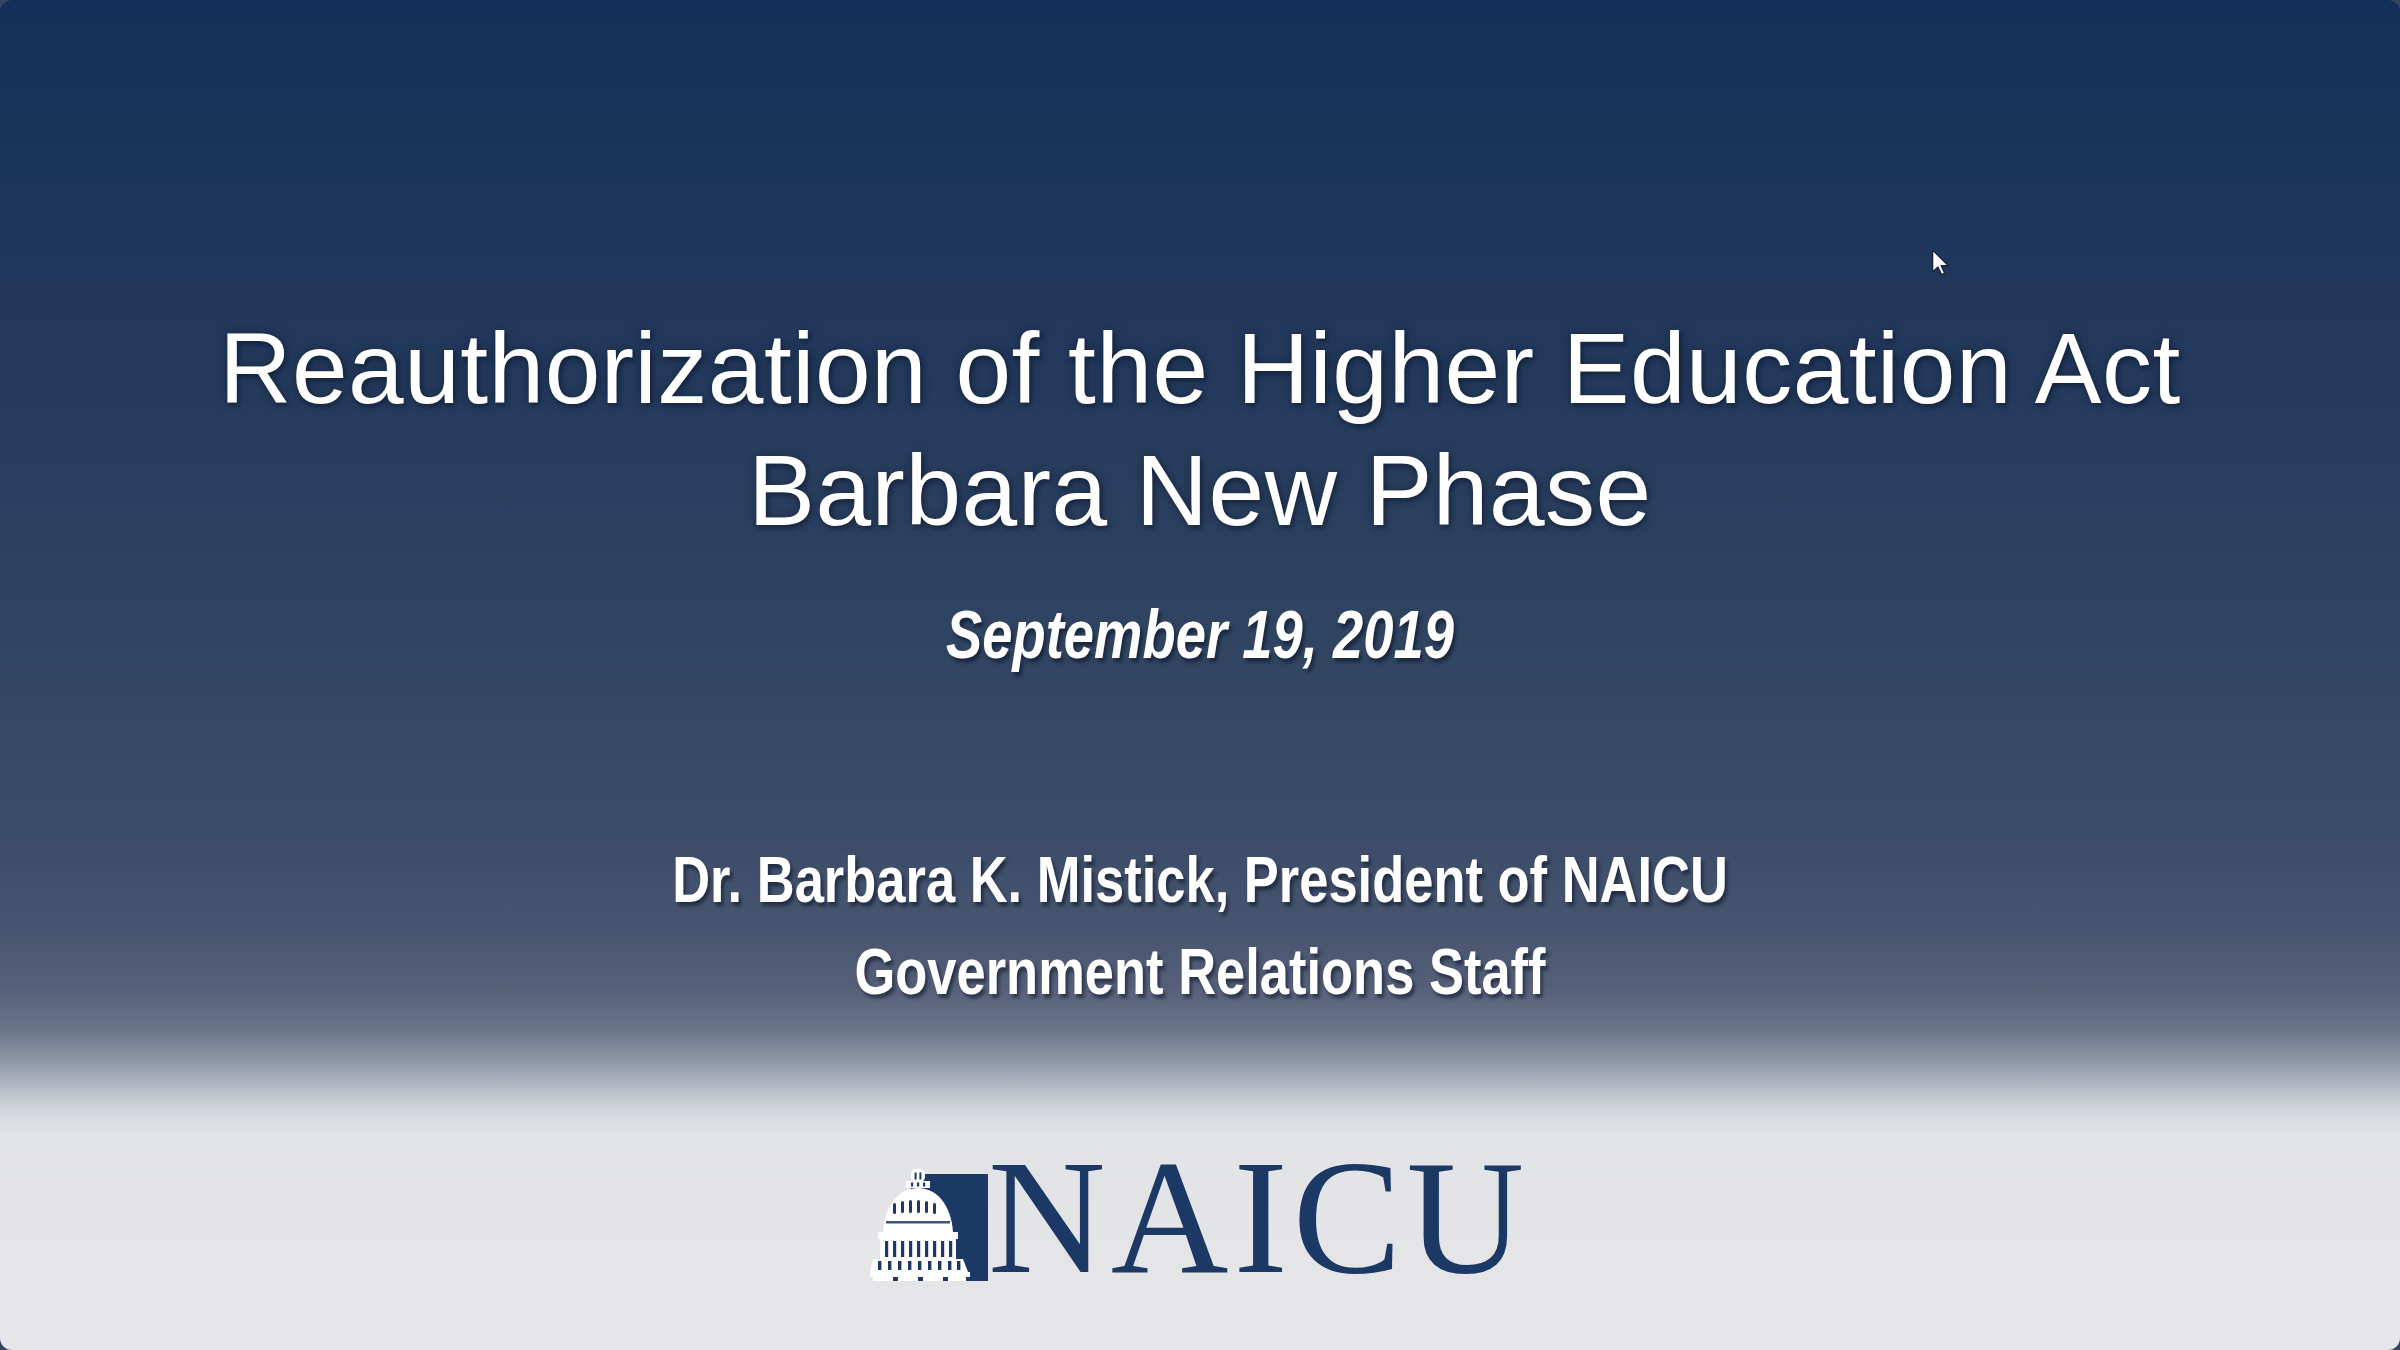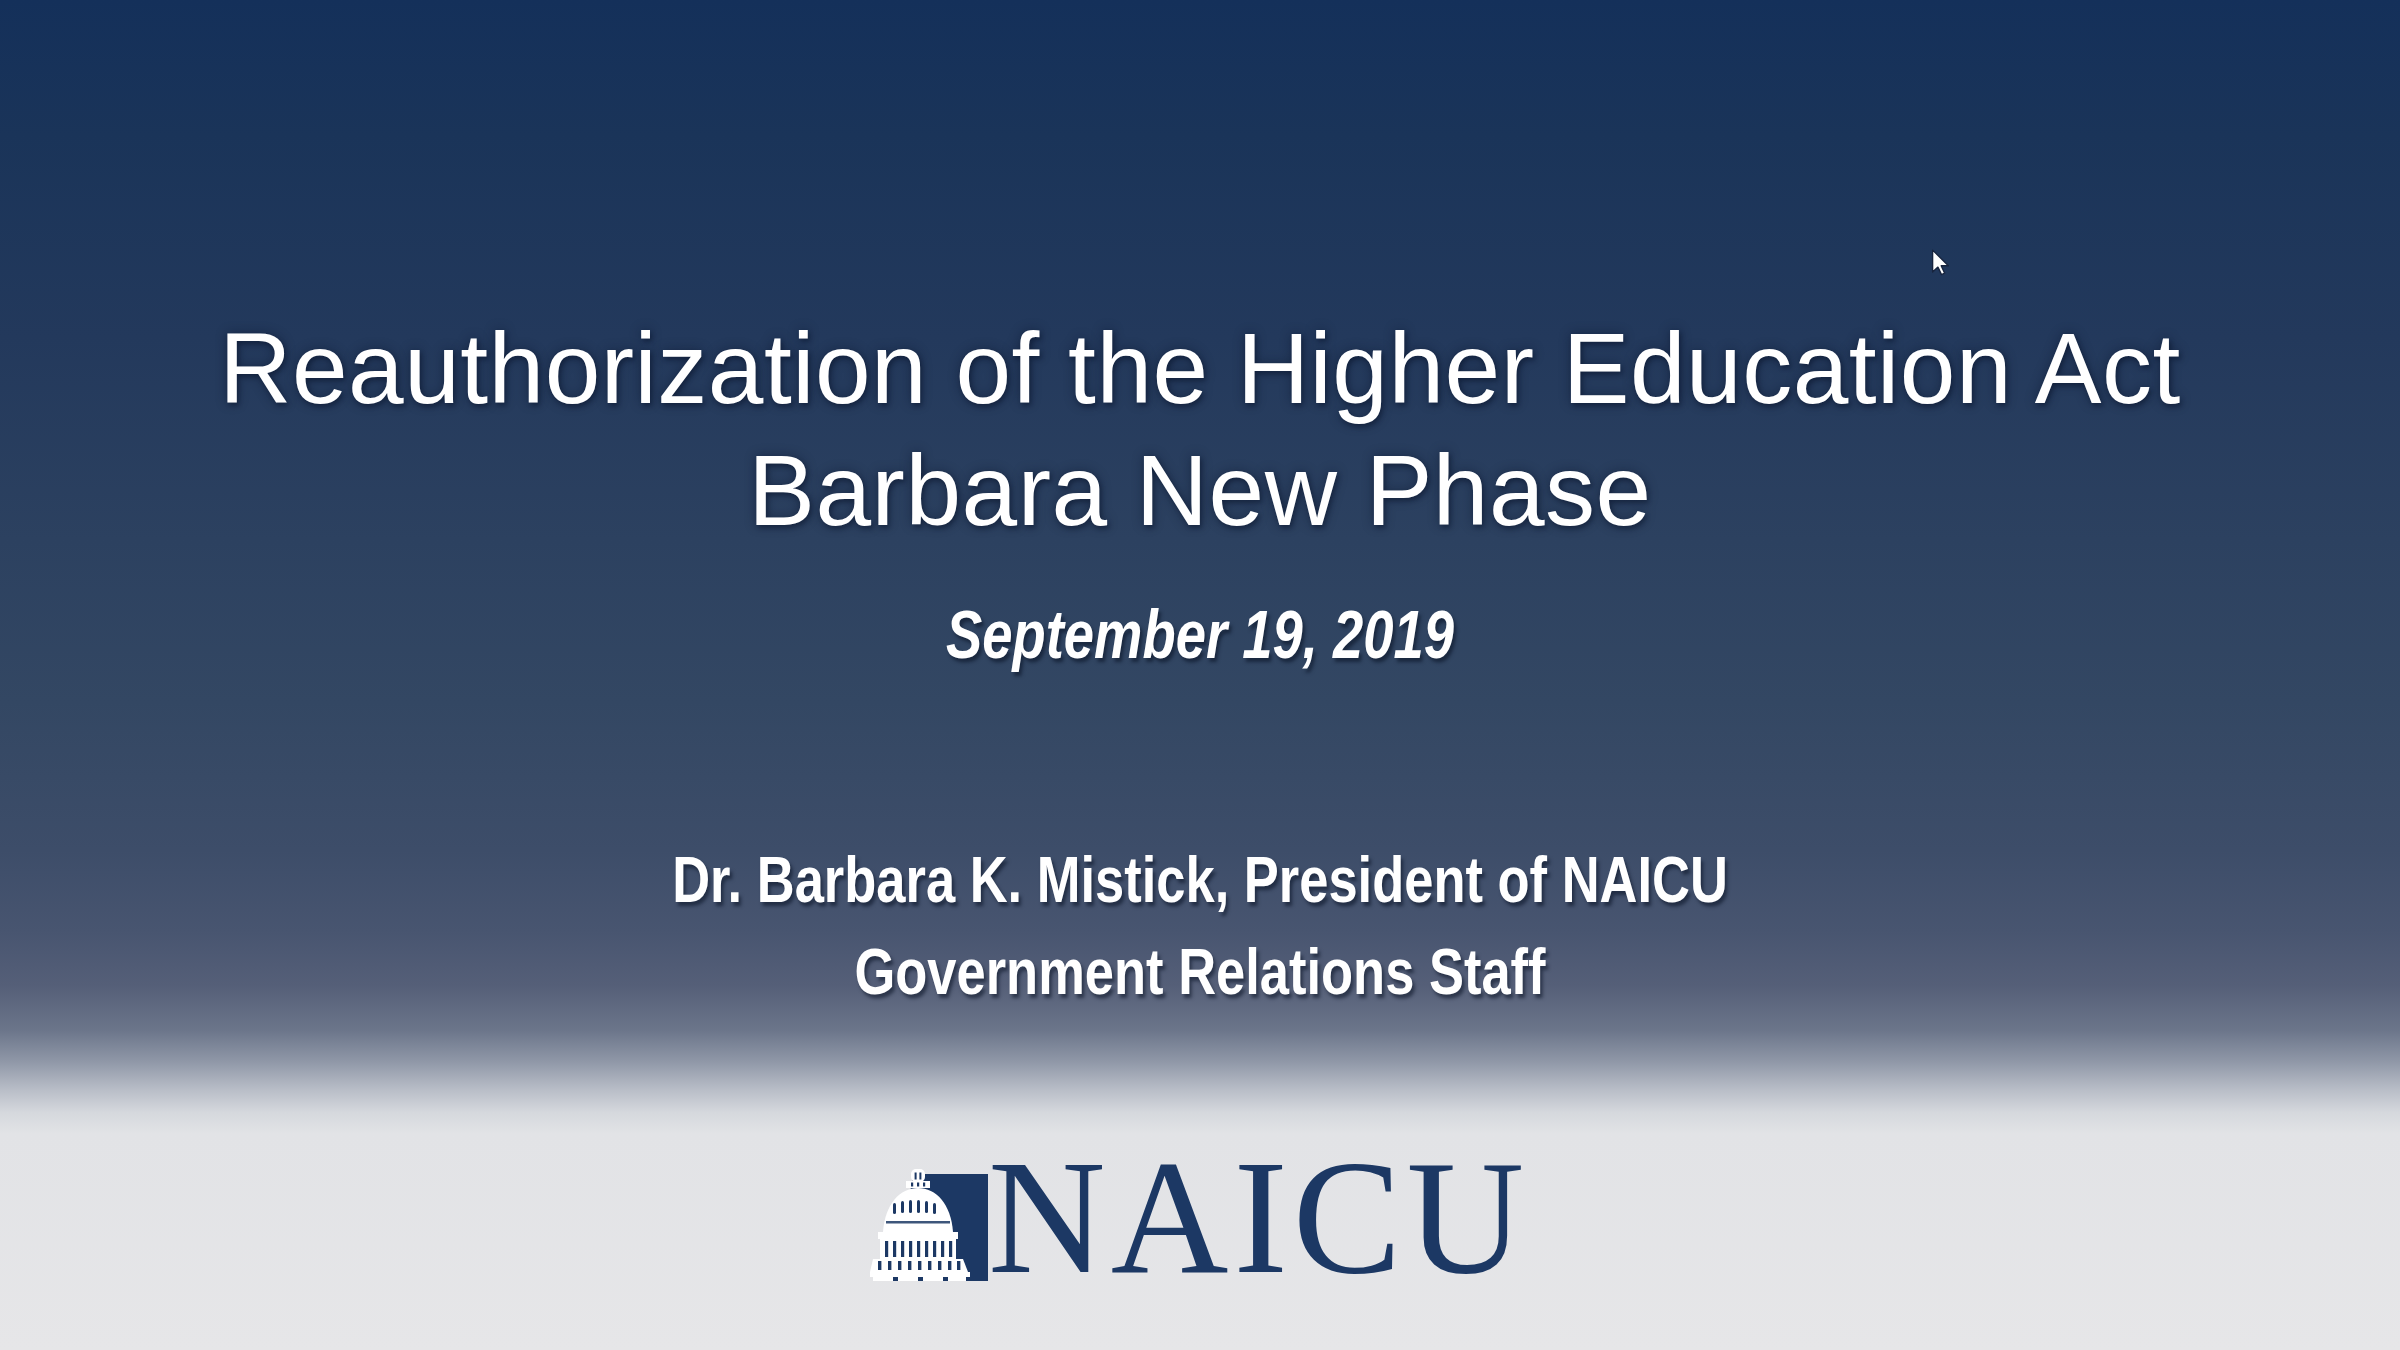--- a/index.html
+++ b/index.html
@@ -18,20 +18,21 @@
       #334763 52%,
       #3d4d69 63%,
       #485570 69%,
       #555f78 73%,
       #6b758a 76.3%,
       #8f97a7 78.6%,
       #b8bdc7 80.7%,
       #d5d8dd 82.4%,
       #e2e3e6 84%,
       #e6e6e8 100%);
+    border-radius:12px;
   }
   .title {
     position:absolute; top:240px; left:0; width:100%;
     text-align:center; color:#ffffff;
     font-weight:300; font-size:100px; line-height:122px; letter-spacing:0.5px;
     text-shadow:0 0 12px rgba(8,18,40,0.45), 2px 3px 4px rgba(8,18,40,0.40);
   }
   .title span { display:block; }
   .date-line {
     position:absolute; top:600px; left:0; width:100%;

